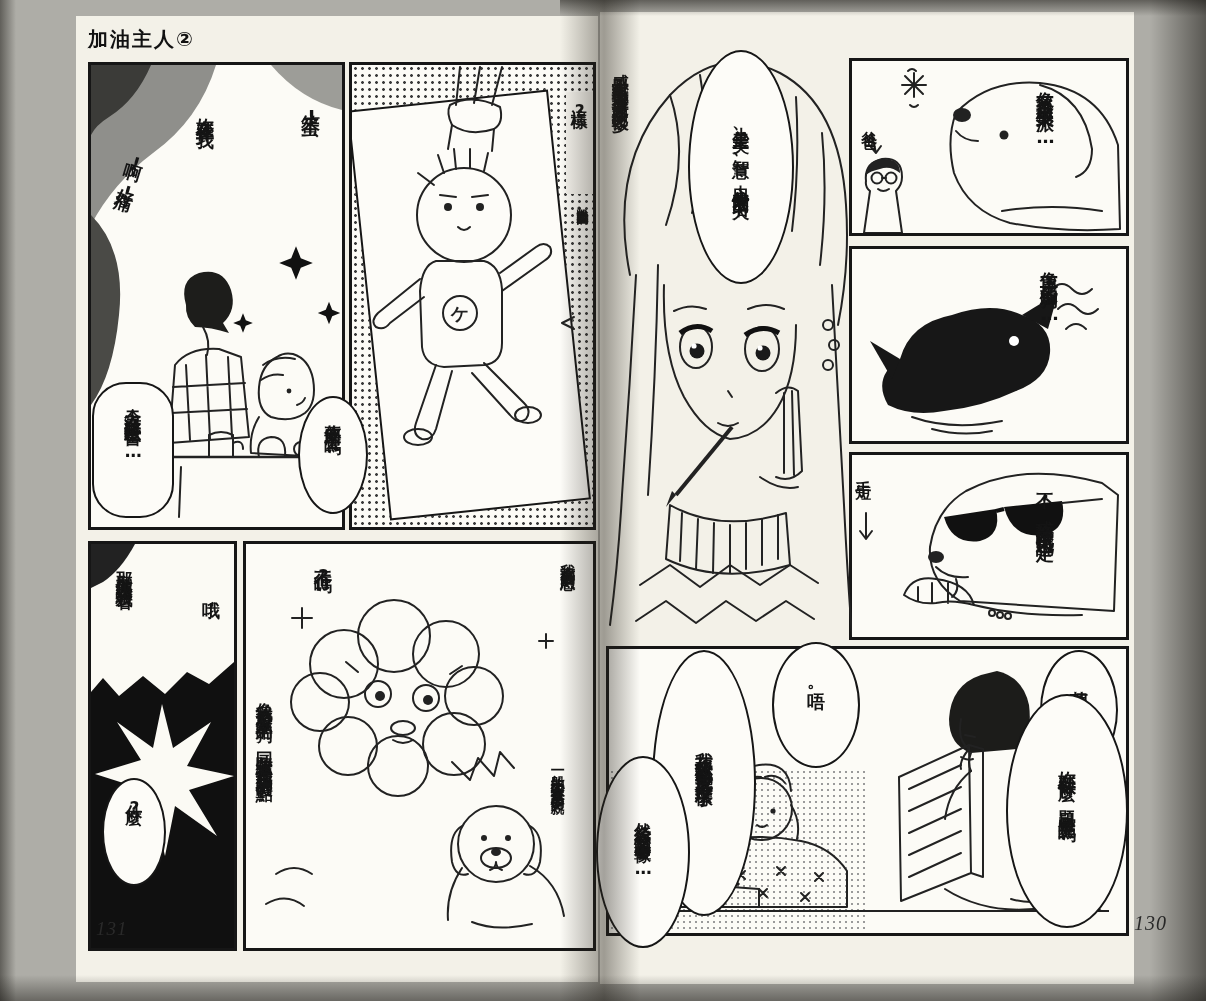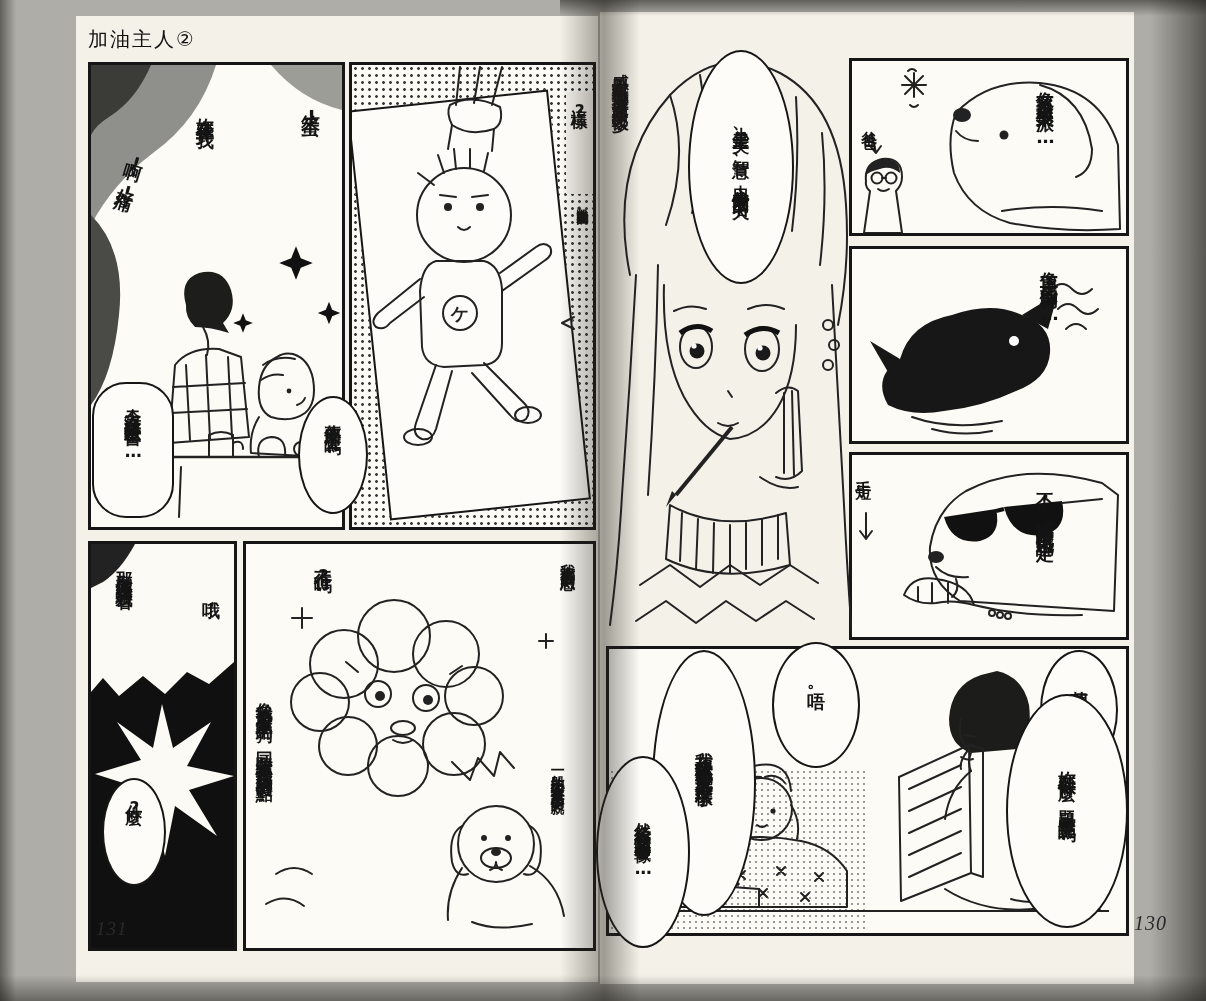--- a/index.html
+++ b/index.html
@@ -13,21 +13,21 @@
     font-weight:bold;color:#141414;letter-spacing:3px;line-height:1.45;font-size:18px;z-index:6;}
   .vtext.small{font-size:15px;letter-spacing:2px;}
   .vtext.tiny{font-size:12px;letter-spacing:1px;line-height:1.3;}
   .bubble{position:absolute;background:#fdfcf8;border:2.5px solid #161616;border-radius:50%;
     display:flex;align-items:center;justify-content:center;z-index:5;box-sizing:border-box;}
   .bubble .vtext{position:static;}
   .softbox{border-radius:34px;}
   .halftone{background-image:radial-gradient(#3a3a3a 1.3px,transparent 1.5px);background-size:7px 7px;}
   .halftone-light{background-image:radial-gradient(#9a9a9a 1px,transparent 1.2px);background-size:6px 6px;}
   .paper{position:absolute;background:#fdfcf8;border:2px solid #161616;}
-  .ptitle{position:absolute;font-weight:normal;font-size:20px;color:#111;letter-spacing:2px;z-index:6;text-align:center;}
+  .ptitle{position:absolute;font-weight:bold;font-size:20px;color:#111;letter-spacing:2px;z-index:6;text-align:center;}
   .pagenum{position:absolute;font-family:"Liberation Serif",serif;font-style:italic;
     font-size:19px;color:#2a2a2a;z-index:6;letter-spacing:1px;}
   .shadow{position:absolute;pointer-events:none;z-index:8;}
   svg{position:absolute;left:0;top:0;}
   .lineart{stroke:#222;fill:none;stroke-width:2;stroke-linecap:round;stroke-linejoin:round;}
 </style>
 </head>
 <body>
 
 <div class="scan">

